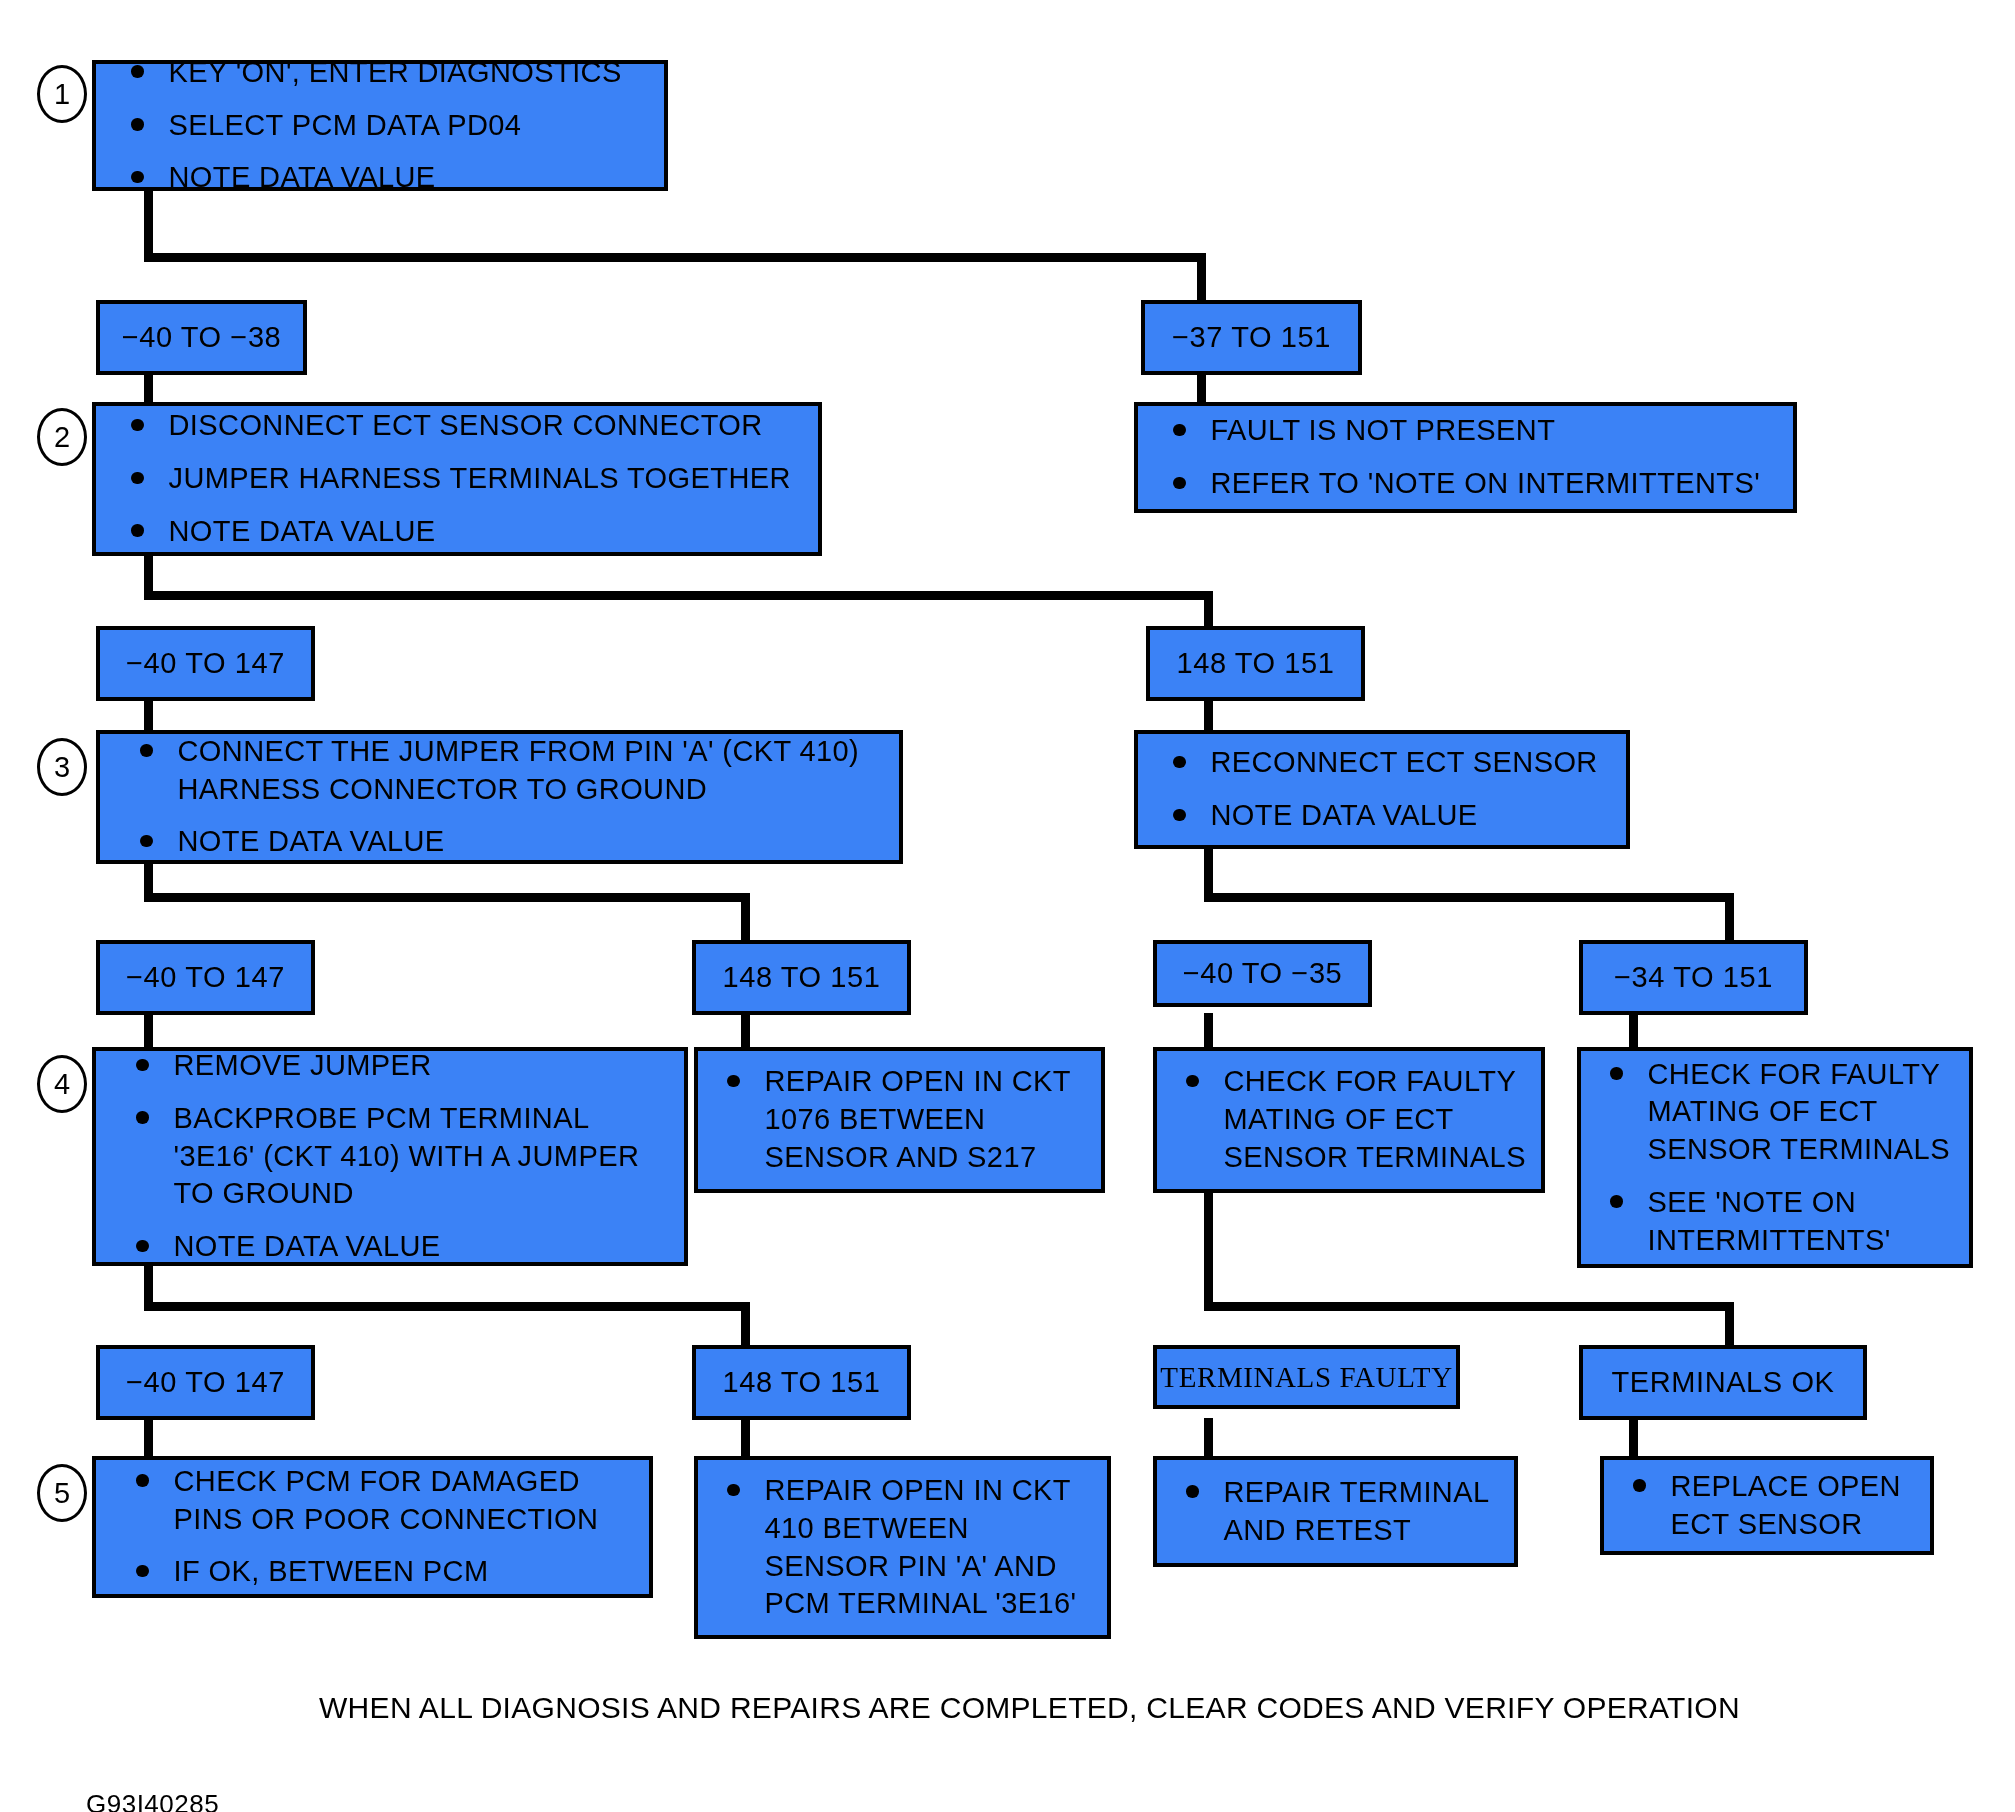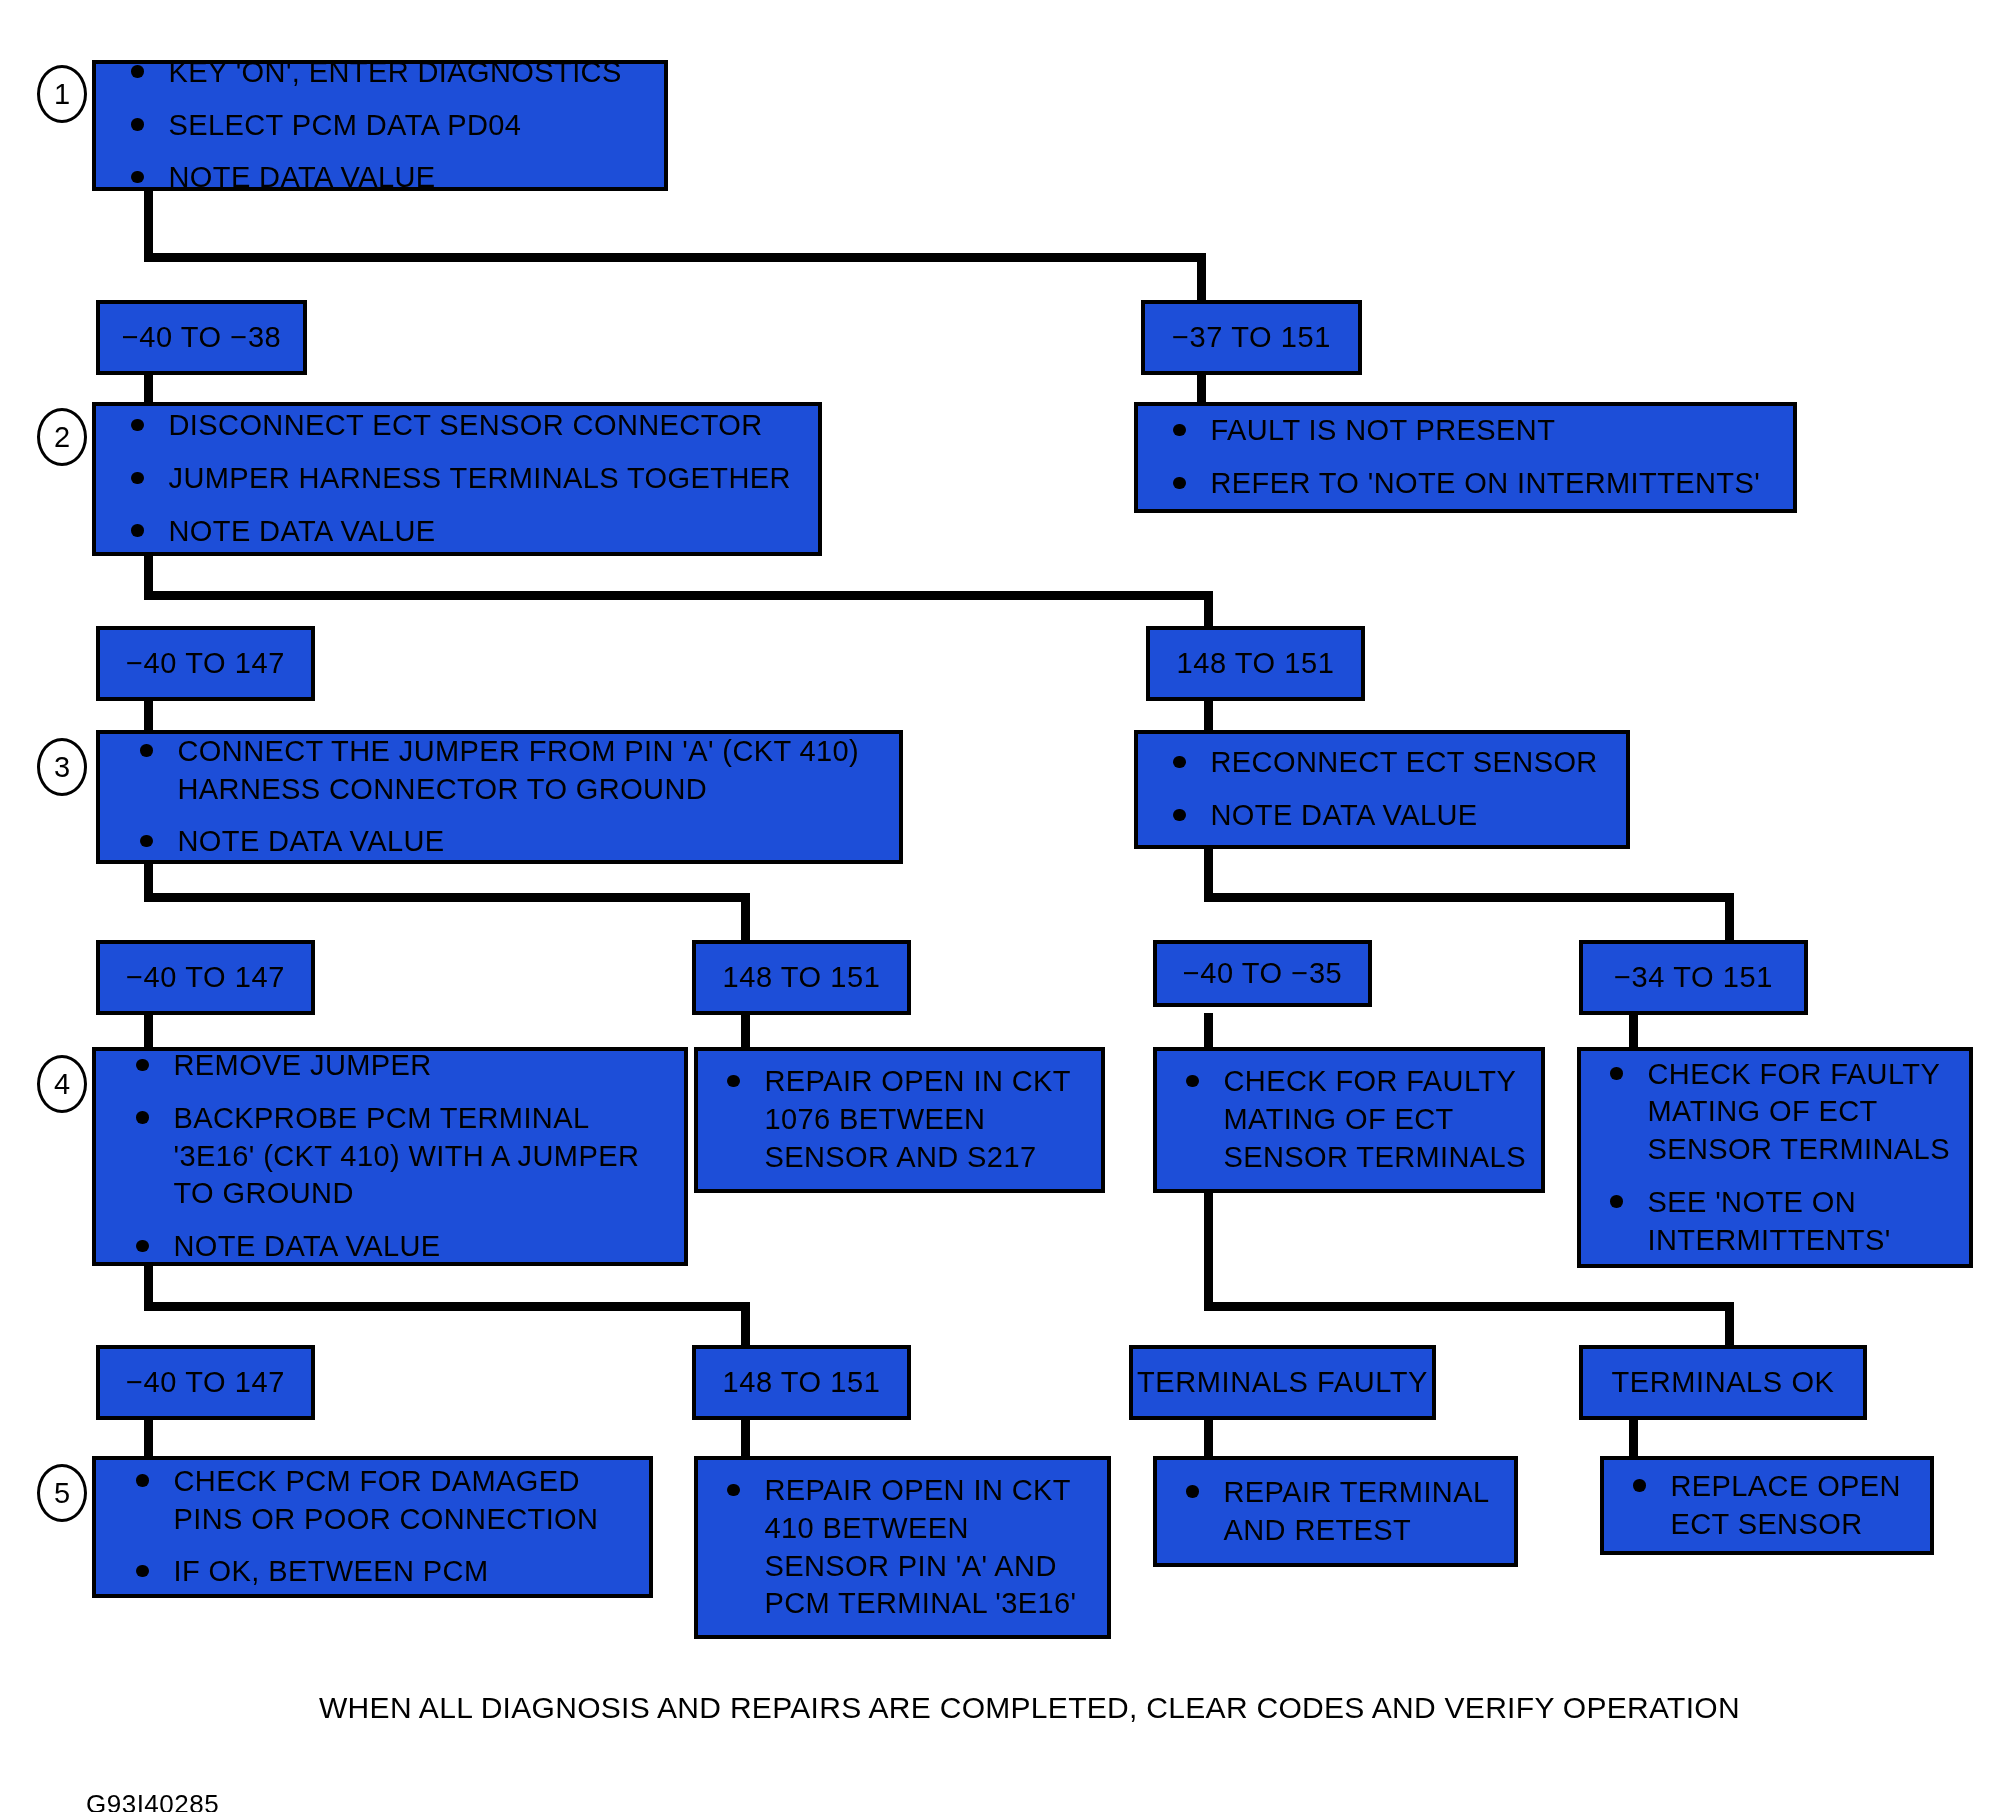--- a/index.html
+++ b/index.html
@@ -5,21 +5,21 @@
   html,body{margin:0;padding:0;background:#fff;}
   body{
     font-family:"Liberation Sans", sans-serif;
     width:2016px;height:1813px;position:relative;overflow:hidden;
     color:#000;
   }
   #chart{position:absolute;left:0;top:0;width:2016px;height:1813px;}
 
   .box{
     position:absolute;box-sizing:border-box;
-    border:4.8px solid #000;background:#1d4ed8;
+    border:4.8px solid #000;background:#3b82f6;
     display:flex;align-items:center;
   }
   .box.tight{align-items:center;justify-content:center;}
 
   .ul{list-style:none;margin:0;padding:0;width:100%;}
   .li{
     display:flex;align-items:flex-start;
     font-size:29px;letter-spacing:0.4px;line-height:1.30;
     font-weight:500;
   }
@@ -258,21 +258,21 @@
   <div class="ln lnv" style="left:1204px;top:1191px;height:111px;"></div>
   <div class="ln lnh" style="left:1204px;top:1302px;width:530px;"></div>
   <div class="ln lnv" style="left:1725px;top:1302px;height:46px;"></div>
 
   <div class="box tight" style="left:96px;top:1345px;width:219px;height:75px;">
     <span class="rangelbl">−40 TO 147</span>
   </div>
   <div class="box tight" style="left:692px;top:1345px;width:219px;height:75px;">
     <span class="rangelbl">148 TO 151</span>
   </div>
-  <div class="box tight" style="left:1129px;top:1345px;width:307px;height:75px;">
+  <div class="box tight" style="left:1153px;top:1345px;width:307px;height:64px;font-family:Liberation Serif, serif;">
     <span class="rangelbl">TERMINALS FAULTY</span>
   </div>
   <div class="box tight" style="left:1579px;top:1345px;width:288px;height:75px;">
     <span class="rangelbl">TERMINALS OK</span>
   </div>
 
   <div class="ln lnv" style="left:144px;top:1418px;height:38px;"></div>
   <div class="ln lnv" style="left:741px;top:1418px;height:38px;"></div>
   <div class="ln lnv" style="left:1204px;top:1418px;height:38px;"></div>
   <div class="ln lnv" style="left:1629px;top:1418px;height:38px;"></div>

